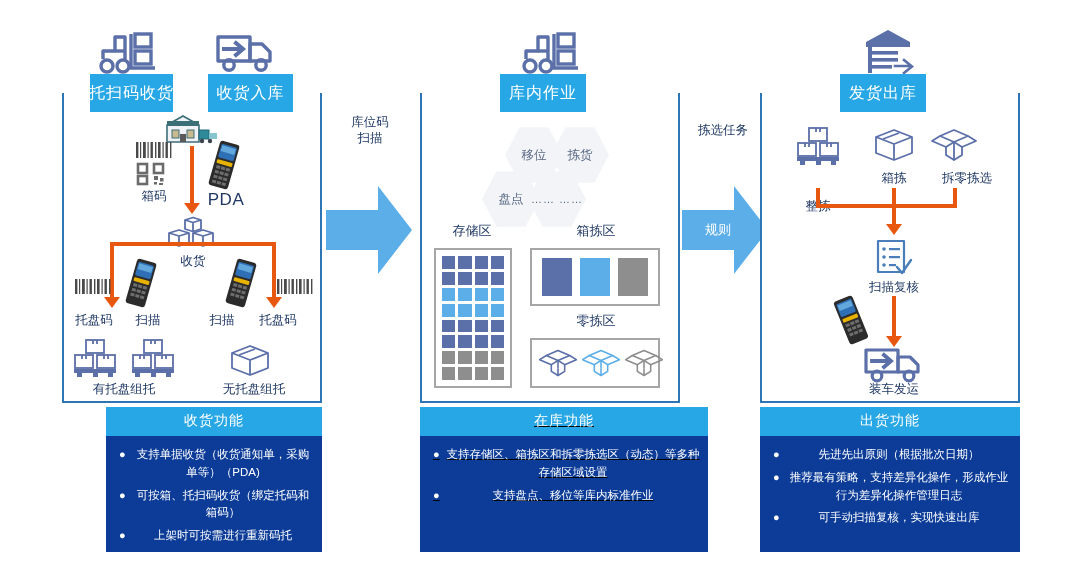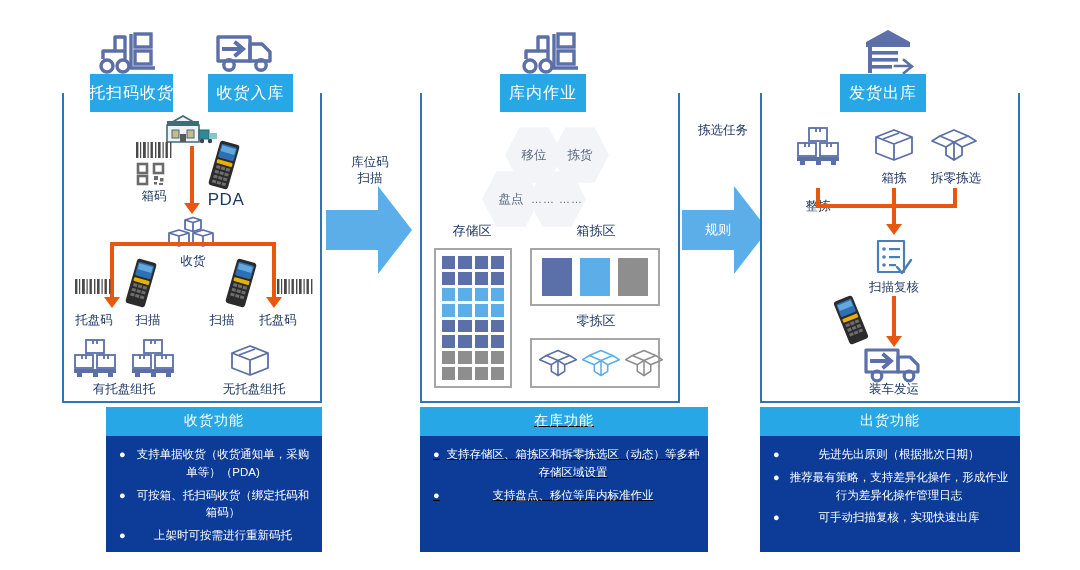--- a/index.html
+++ b/index.html
@@ -414,21 +414,21 @@
         <span class="fn-dot">●</span>
         <span class="fn-text">可按箱、托扫码收货（绑定托码和箱码）</span>
       </div>
       <div class="fn-li">
         <span class="fn-dot">●</span>
         <span class="fn-text">上架时可按需进行重新码托</span>
       </div>
     </div>
   </div>
 
-  <div class="conn-label" style="left:334px; top:115px; width:72px;margin-top:40px;">
+  <div class="conn-label" style="left:334px; top:115px; width:72px;">
     <span>库位码</span><br>
     <span>扫描</span>
   </div>
   <div class="abs" style="left:326px; top:182px;">
     <svg width="88" height="96" viewBox="0 0 88 96">
       <path d="M0 28 L52 28 L52 4 L86 48 L52 92 L52 68 L0 68 Z" fill="#5BAEE8"></path>
     </svg>
   </div>
 
   <div class="panel-top-line" style="left:420px; top:93px; width:80px;"></div>
@@ -616,21 +616,21 @@
         <path d="M38 10 L46 15 L32 21 L24 16"></path>
         <path d="M16 21 L16 29 L24 34 L24 26"></path>
         <path d="M32 21 L32 29 L24 34"></path>
         <path d="M24 16 L24 26"></path>
       </g>
     </svg>
   </div>
 
   <div class="lbl" style="left:790px; top:170px; width:56px;margin-top:28px;">整拣</div>
   <div class="lbl" style="left:866px; top:170px; width:56px;">箱拣</div>
-  <div class="lbl" style="left:920px; top:170px; width:72px;">拆零拣选</div>
+  <div class="lbl" style="left:920px; top:170px; width:72px;text-align:right;">拆零拣选</div>
 
   <div class="o-v" style="left:816px; top:188px; height:18px;"></div>
   <div class="o-v" style="left:892px; top:188px; height:18px;"></div>
   <div class="o-v" style="left:953px; top:188px; height:18px;"></div>
   <div class="o-h" style="left:816px; top:204px; width:141px;"></div>
   <div class="o-v" style="left:892px; top:204px; height:22px;"></div>
   <div class="o-head" style="left:886px; top:224px;"></div>
 
   <div class="abs" style="left:872px; top:238px;">
     <svg width="42" height="42" viewBox="0 0 42 42">

